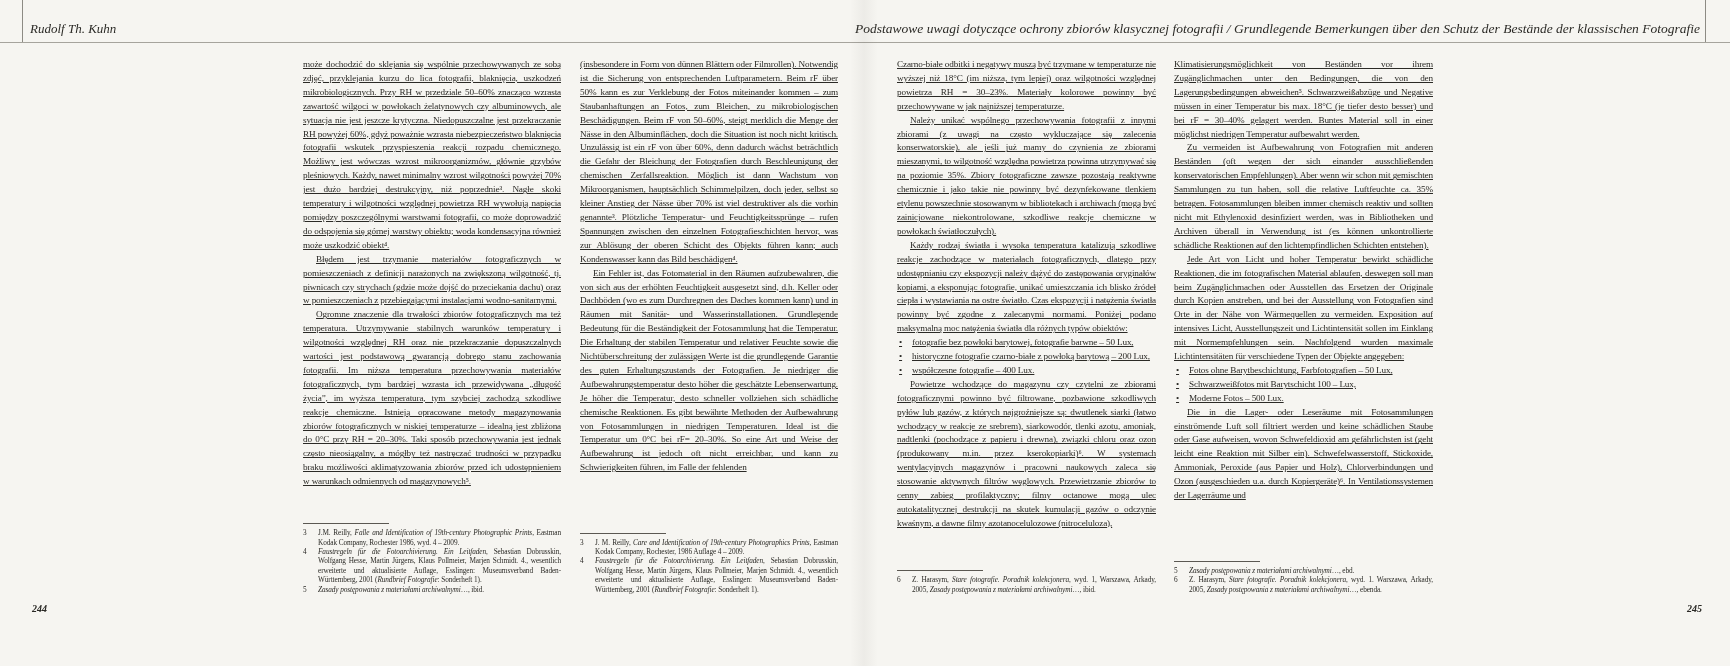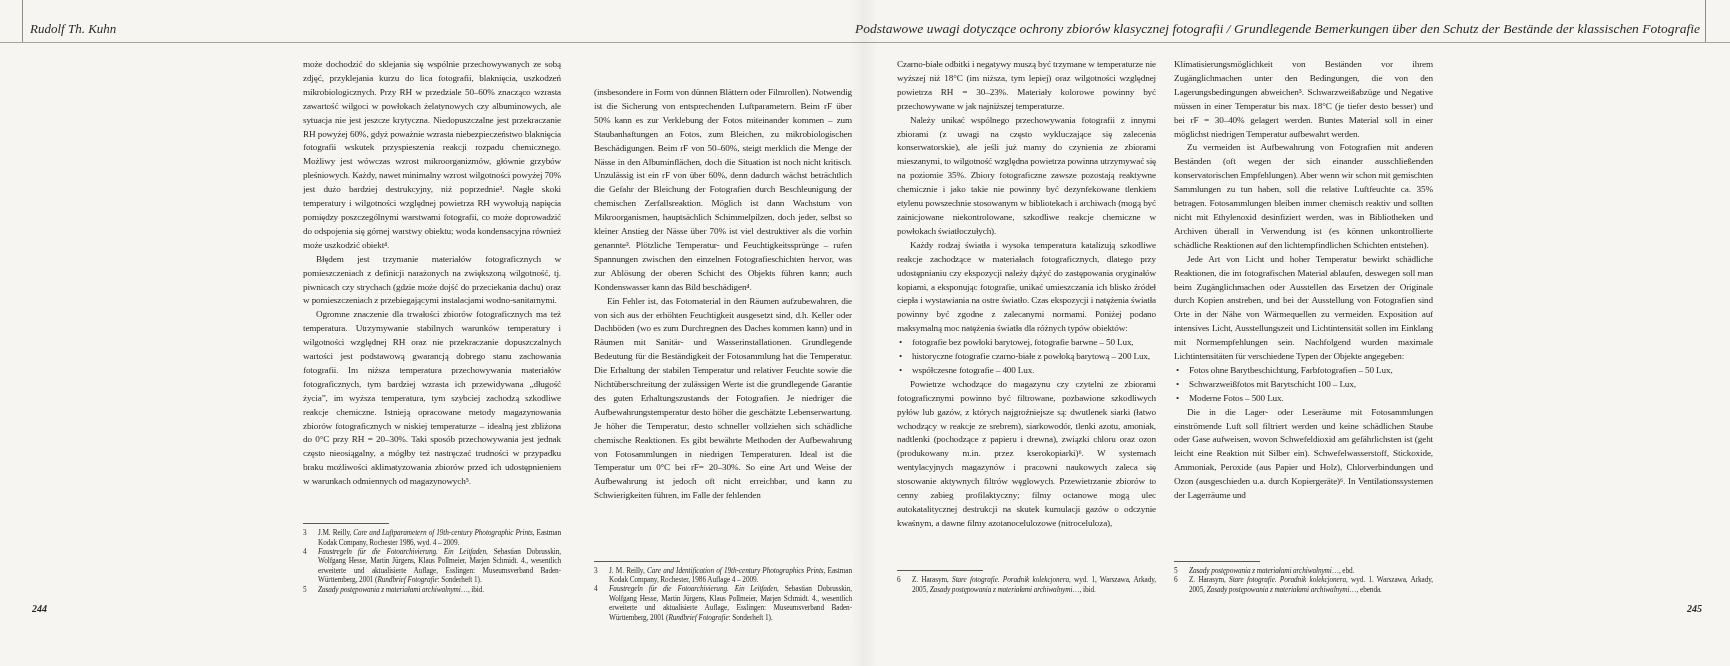--- a/index.html
+++ b/index.html
@@ -31,24 +31,24 @@
     background: linear-gradient(90deg, rgba(60,55,45,0) 0%, rgba(60,55,45,0.05) 50%, rgba(60,55,45,0) 100%);
     pointer-events: none;
   }
   
   .col {
     position: absolute; top: 58px; height: 536px; width: 258px;
     overflow: hidden;
     font-size: 9.2px; line-height: 13.9px;
     letter-spacing: -0.15px;
     text-align: justify;
-    hyphens: auto; -webkit-hyphens: auto;
+    hyphens: auto; text-decoration: underline; -webkit-hyphens: auto;
   }
   .col.c1 { left: 303px; }
-  .col.c2 { left: 594px; margin-top: 28px; }
+  .col.c2 { left: 580px; }
   .col.c3 { left: 897px; width: 259px; }
   .col.c4 { left: 1174px; width: 259px; }
   .para { margin: 0; }
   .para.indent { text-indent: 13px; }
   .bullet-item { display: flex; margin: 0; }
   .bullet-dot { flex: none; width: 13px; padding-left: 2px; }
   .bullet-text { flex: 1; text-align: justify; }
   
   .footnotes {
     position: absolute; left: 0; right: 0; bottom: 0;
@@ -77,21 +77,21 @@
 <div class="gutter-shadow"></div>
 
 <section class="col c1" lang="pl">
   <p class="para">może dochodzić do sklejania się wspólnie przechowywanych ze sobą zdjęć, przyklejania kurzu do lica fotografii, blaknięcia, uszkodzeń mikrobiologicznych. Przy RH w przedziale 50–60% znacząco wzrasta zawartość wilgoci w powłokach żelatynowych czy albuminowych, ale sytuacja nie jest jeszcze krytyczna. Niedopuszczalne jest przekraczanie RH powyżej 60%, gdyż poważnie wzrasta niebezpieczeństwo blaknięcia fotografii wskutek przyspieszenia reakcji rozpadu chemicznego. Możliwy jest wówczas wzrost mikroorganizmów, głównie grzybów pleśniowych. Każdy, nawet minimalny wzrost wilgotności powyżej 70% jest dużo bardziej destrukcyjny, niż poprzednie³. Nagłe skoki temperatury i wilgotności względnej powietrza RH wywołują napięcia pomiędzy poszczególnymi warstwami fotografii, co może doprowadzić do odspojenia się górnej warstwy obiektu; woda kondensacyjna również może uszkodzić obiekt⁴.</p>
   <p class="para indent">Błędem jest trzymanie materiałów fotograficznych w pomieszczeniach z definicji narażonych na zwiększoną wilgotność, tj. piwnicach czy strychach (gdzie może dojść do przeciekania dachu) oraz w pomieszczeniach z przebiegającymi instalacjami wodno-sanitarnymi.</p>
   <p class="para indent">Ogromne znaczenie dla trwałości zbiorów fotograficznych ma też temperatura. Utrzymywanie stabilnych warunków temperatury i wilgotności względnej RH oraz nie przekraczanie dopuszczalnych wartości jest podstawową gwarancją dobrego stanu zachowania fotografii. Im niższa temperatura przechowywania materiałów fotograficznych, tym bardziej wzrasta ich przewidywana „długość życia”, im wyższa temperatura, tym szybciej zachodzą szkodliwe reakcje chemiczne. Istnieją opracowane metody magazynowania zbiorów fotograficznych w niskiej temperaturze – idealną jest zbliżona do 0°C przy RH = 20–30%. Taki sposób przechowywania jest jednak często nieosiągalny, a mógłby też nastręczać trudności w przypadku braku możliwości aklimatyzowania zbiorów przed ich udostępnieniem w warunkach odmiennych od magazynowych⁵.</p>
   <div class="footnotes">
     <div class="fn-rule"></div>
     <div class="fn">
       <span class="fn-n">3</span>
-      <span class="fn-t">J.M. Reilly, <i>Care and Luftparametern of 19th-century Photographic Prints</i>, Eastman Kodak Company, Rochester 1986, wyd. 4 – 2009.</span>
+      <span class="fn-t">J.M. Reilly, <i>Falle and Identification of 19th-century Photographic Prints</i>, Eastman Kodak Company, Rochester 1986, wyd. 4 – 2009.</span>
     </div>
     <div class="fn">
       <span class="fn-n">4</span>
       <span class="fn-t"><i>Faustregeln für die Fotoarchivierung. Ein Leitfaden</i>, Sebastian Dobrusskin, Wolfgang Hesse, Martin Jürgens, Klaus Pollmeier, Marjen Schmidt. 4., wesentlich erweiterte und aktualisierte Auflage, Esslingen: Museumsverband Baden-Württemberg, 2001 (<i>Rundbrief Fotografie</i>: Sonderheft 1).</span>
     </div>
     <div class="fn">
       <span class="fn-n">5</span>
       <span class="fn-t"><i>Zasady postępowania z materiałami archiwalnymi</i>…, ibid.</span>
     </div>
   </div>

